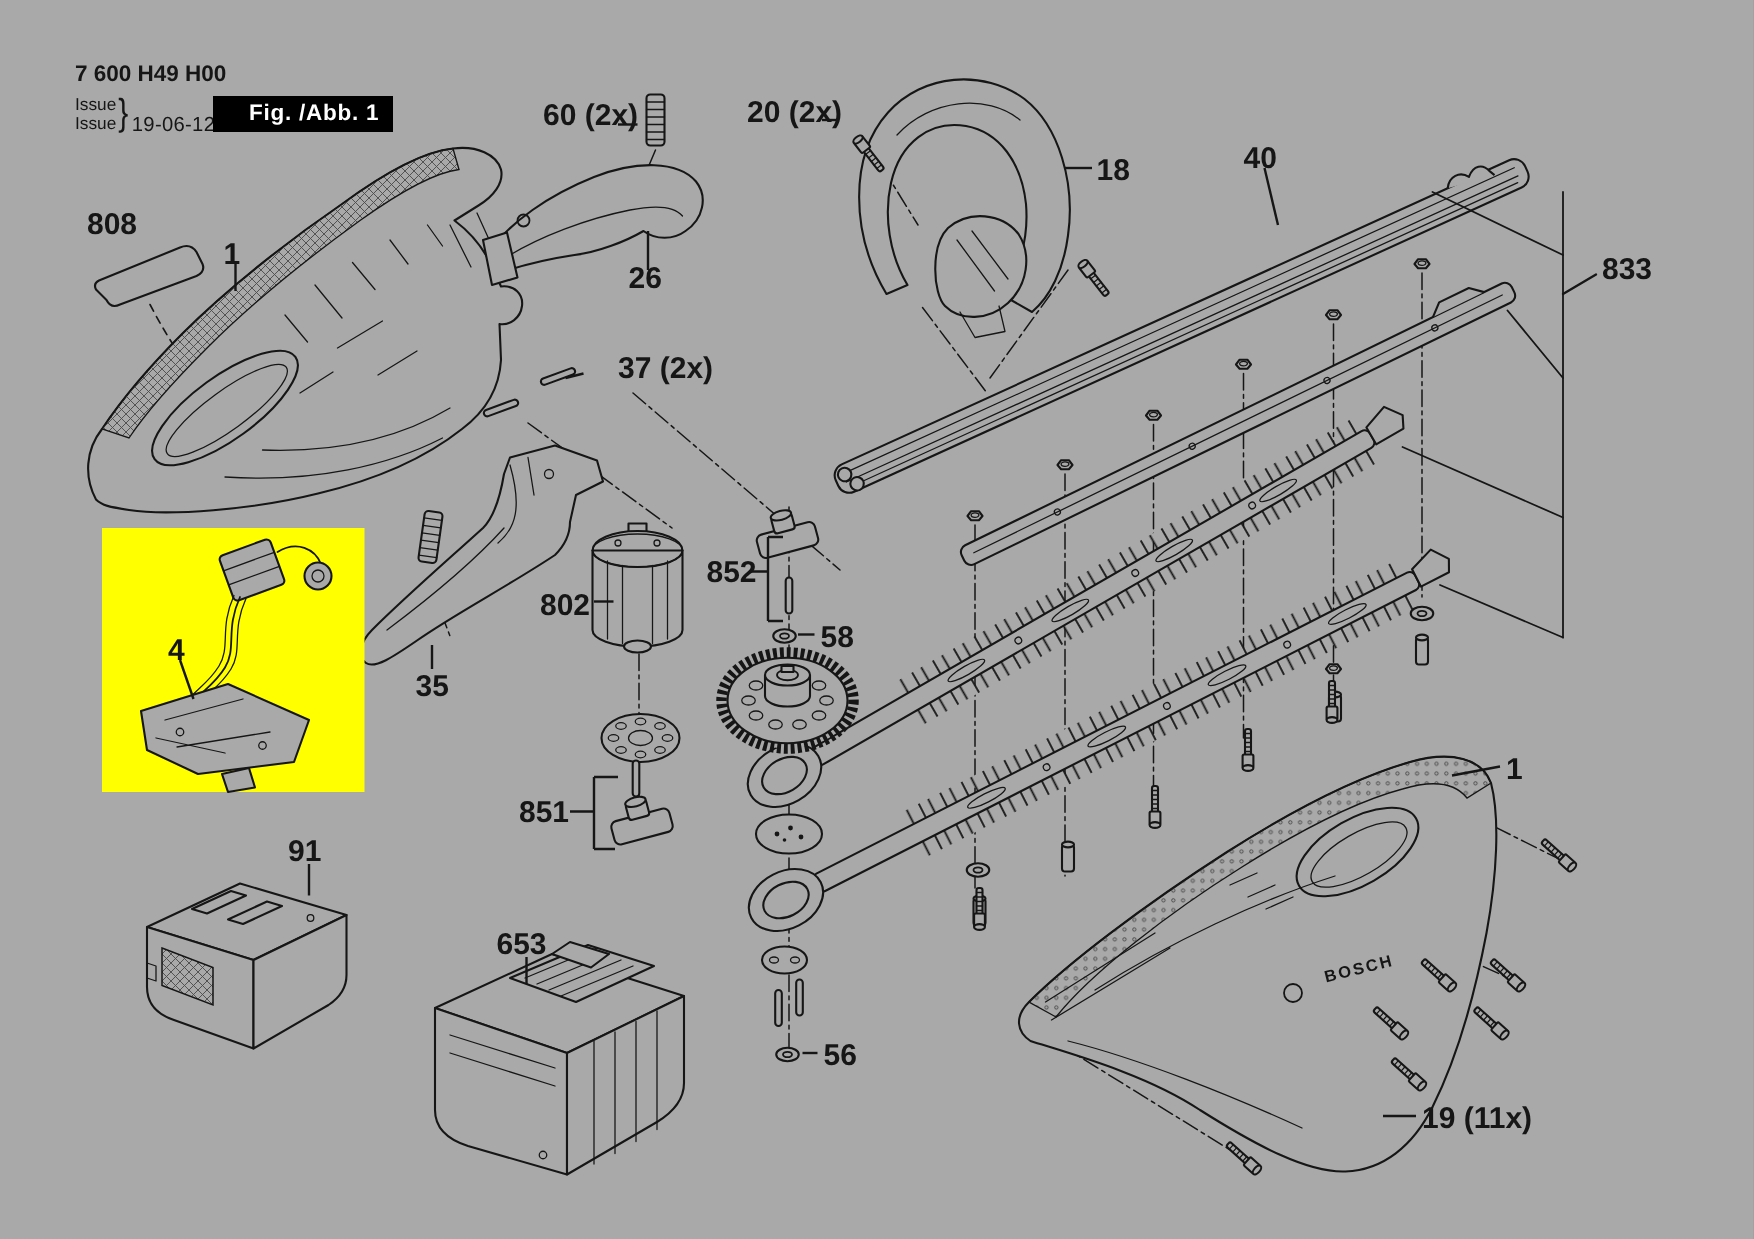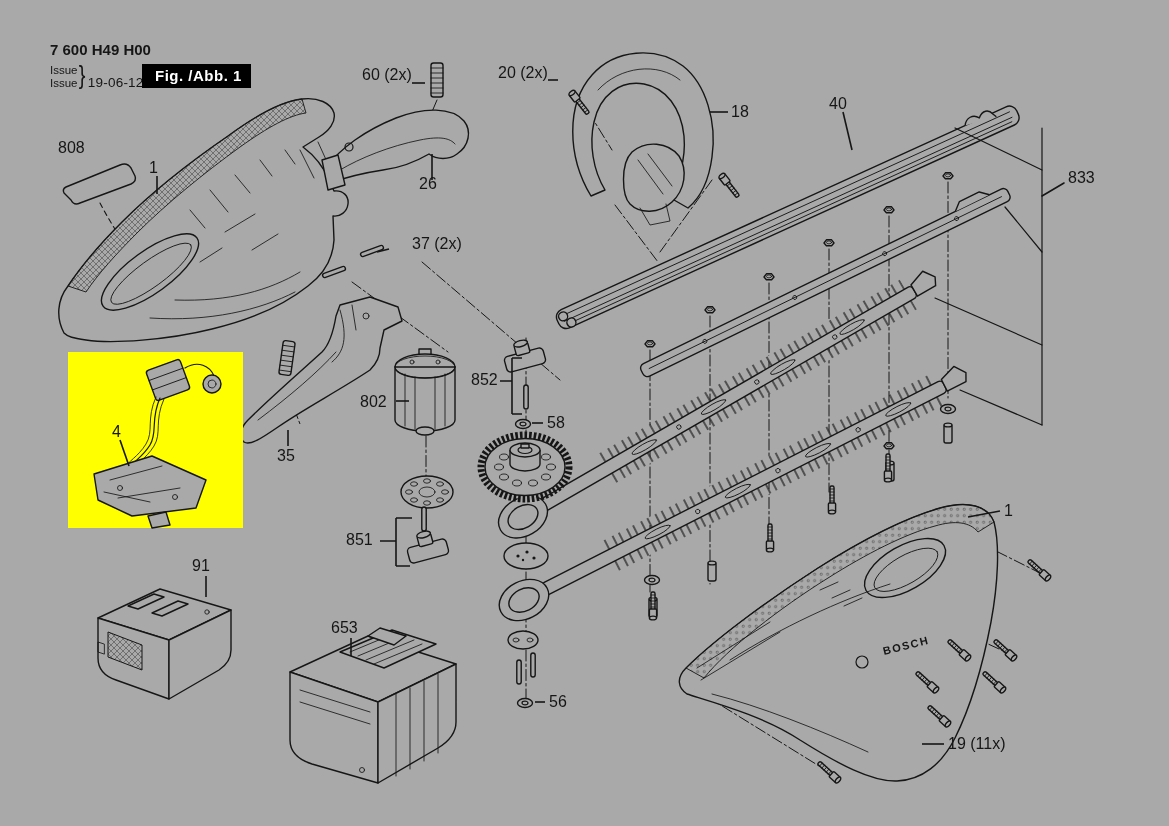--- a/index.html
+++ b/index.html
@@ -3,28 +3,28 @@
 <meta charset="utf-8">
 <style>
   :root{
     --background:#a9a9a9; --highlight:#ffff00; --ink:#161616;
     --badge_bg:#000000; --badge_text:#ffffff;
   }
   html,body{margin:0;padding:0;}
   body{font-family:"Liberation Sans","DejaVu Sans",sans-serif;background:#888;}
   .stage{position:relative;width:1169px;height:826px;background:var(--background);overflow:hidden;}
   .stage svg{position:absolute;left:0;top:0;}
-  .lbl{position:absolute;font-weight:normal;font-size:16px;color:var(--ink);white-space:nowrap;line-height:1;}
+  .lbl{position:absolute;font-weight:bold;font-size:20px;color:var(--ink);white-space:nowrap;line-height:1;}
   .hdr-pn{position:absolute;left:50px;top:41px;font-weight:bold;font-size:15px;color:var(--ink);}
   .hdr-issue{position:absolute;left:50px;top:61px;display:flex;align-items:flex-end;color:var(--ink);}
   .hdr-issue .iss{display:flex;flex-direction:column;font-size:11.5px;line-height:13px;}
   .hdr-issue .brace{font-size:25px;font-weight:200;margin:0 2px 0 0;transform:scaleX(.8);}
   .hdr-issue .date{font-size:13.5px;letter-spacing:.2px;}
   .badge{position:absolute;left:142px;top:64px;background:var(--badge_bg);color:var(--badge_text);
-         font-size:15px;font-weight:bold;padding:3px 9px 4px 13px;letter-spacing:.5px;}
+         font-size:15px;font-weight:bold;padding:3px 9px 4px 24px;letter-spacing:.5px;}
   .footer{position:absolute;left:50px;top:735px;font-size:12.5px;line-height:15.5px;color:var(--ink);}
   
   .part{fill:var(--background);stroke:var(--ink);stroke-width:1.4;stroke-linejoin:round;}
   .ln{fill:none;stroke:var(--ink);stroke-width:1.2;stroke-linecap:round;stroke-linejoin:round;}
   .thin{stroke-width:.85;}
   .dd{stroke-dasharray:11 3 2.5 3;stroke-width:1;}
   .dash{stroke-dasharray:5 4;stroke-width:1.1;}
   .lead{stroke:var(--ink);stroke-width:1.6;fill:none;}
 </style>
 </head>

